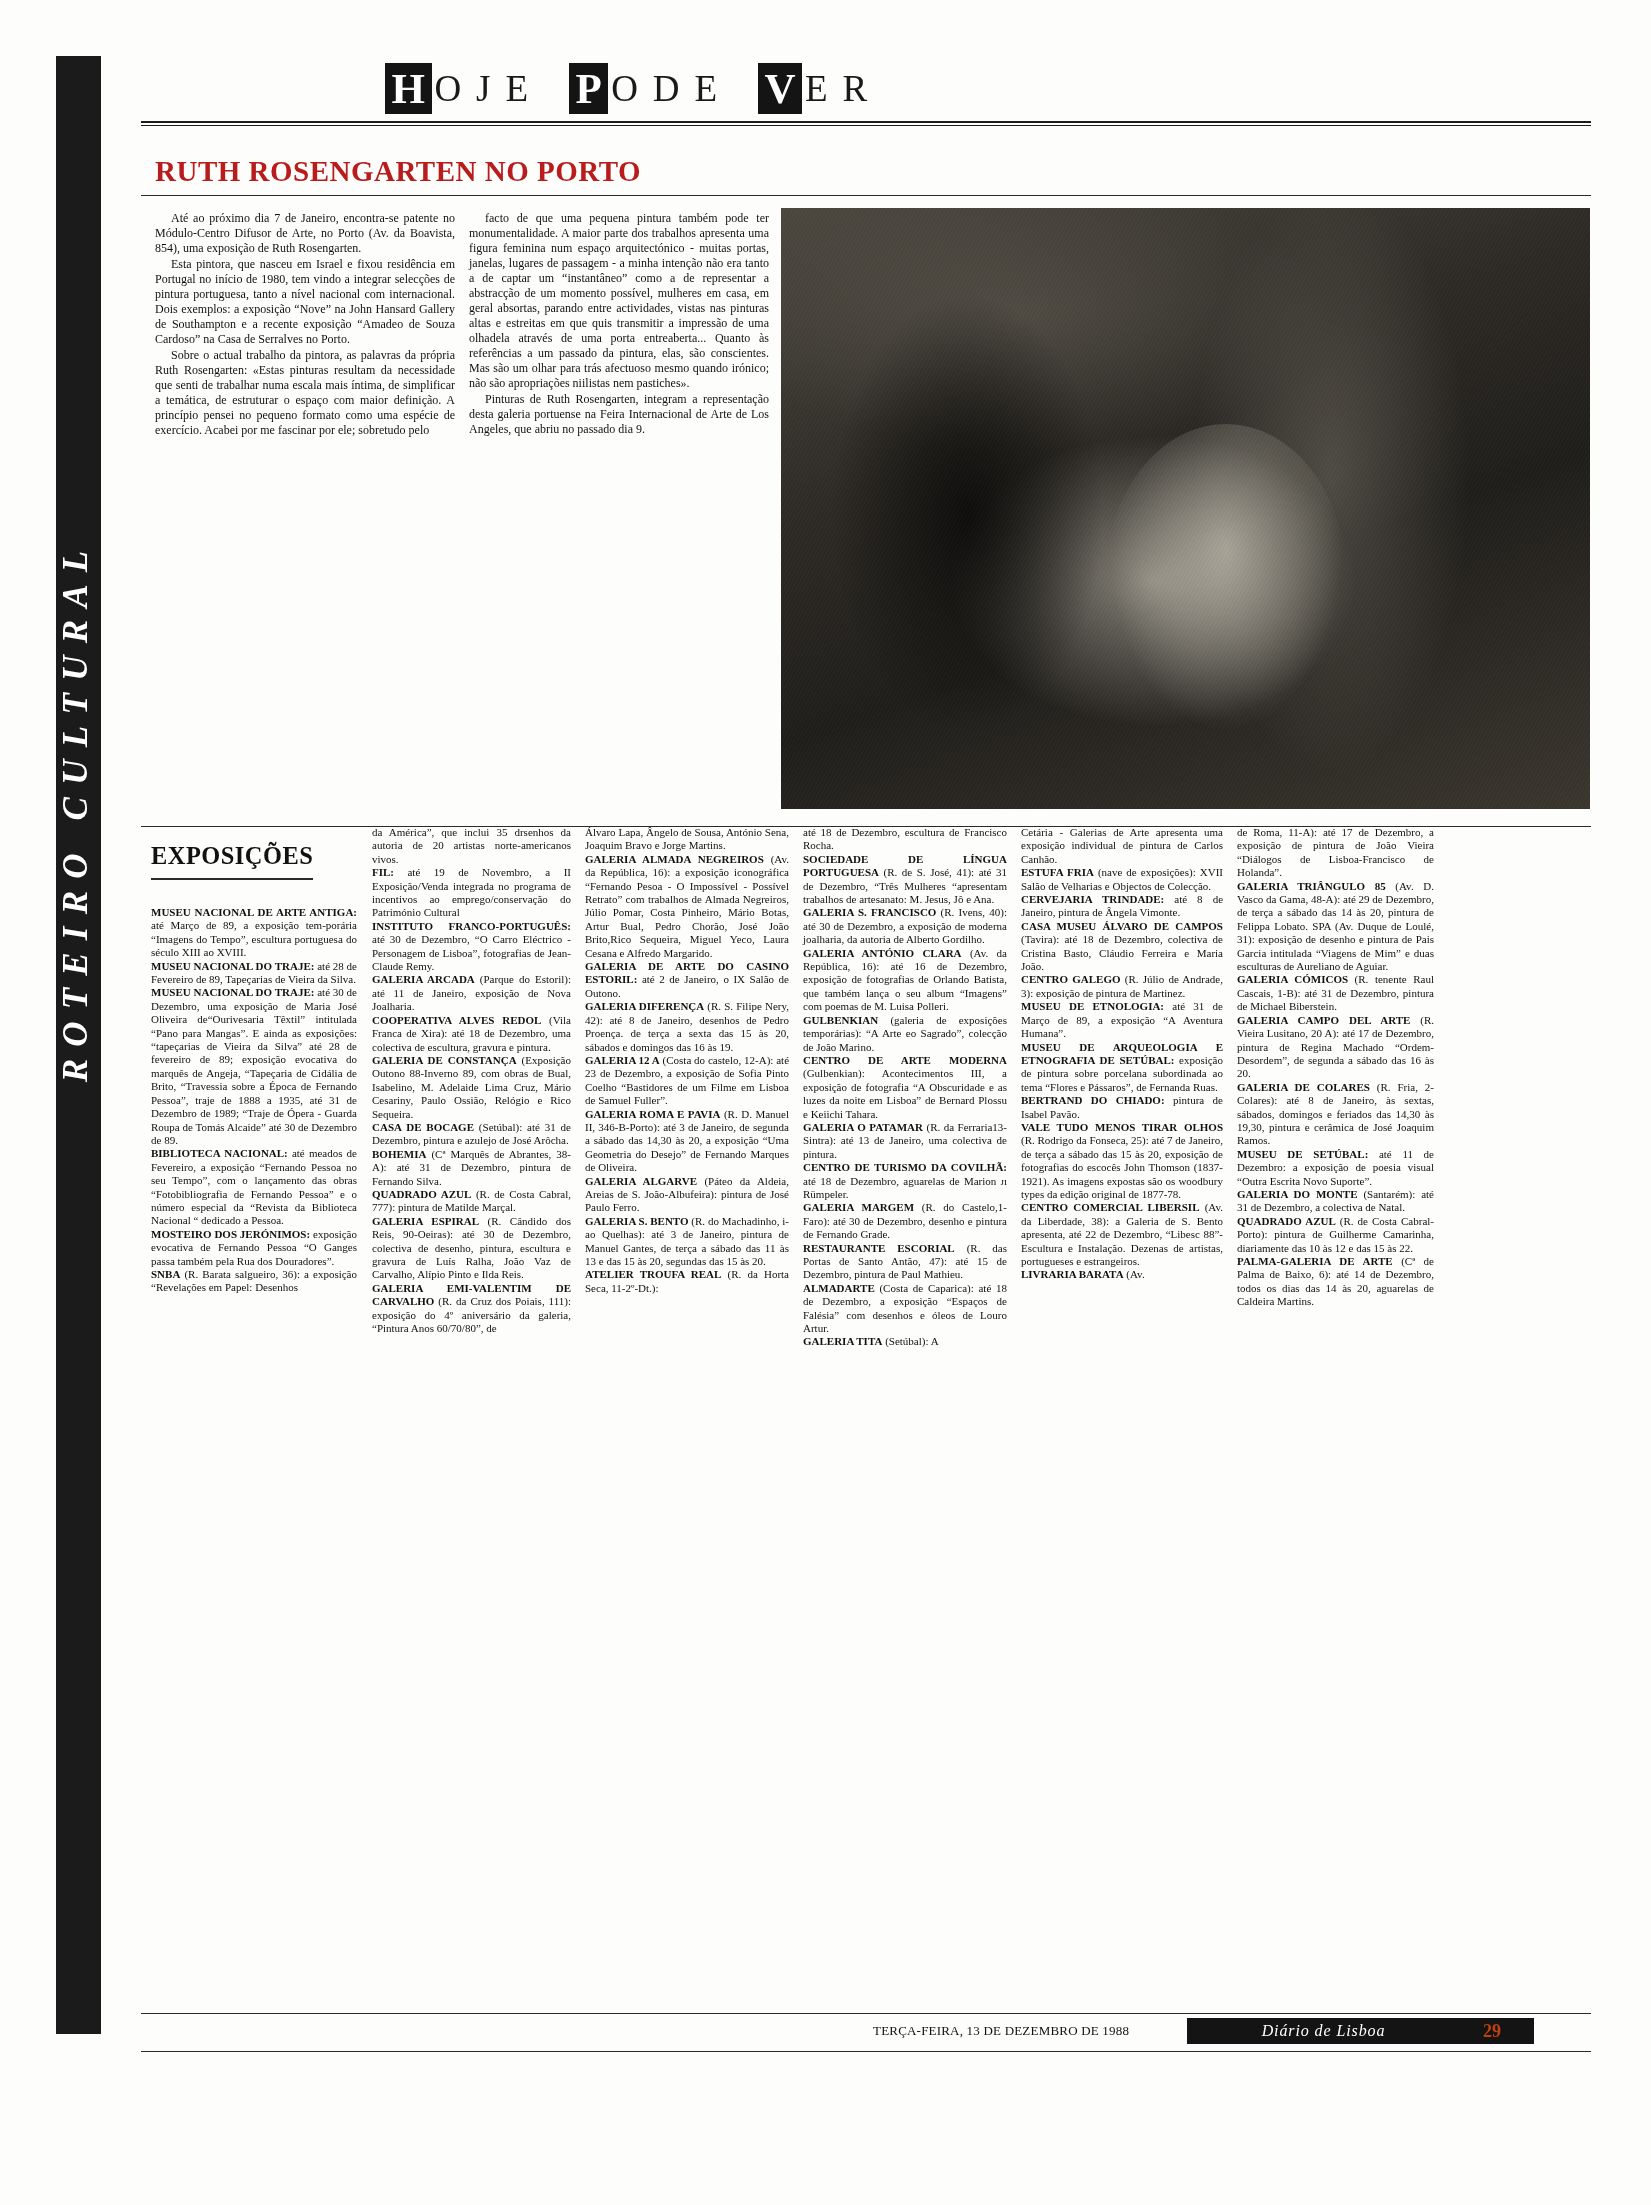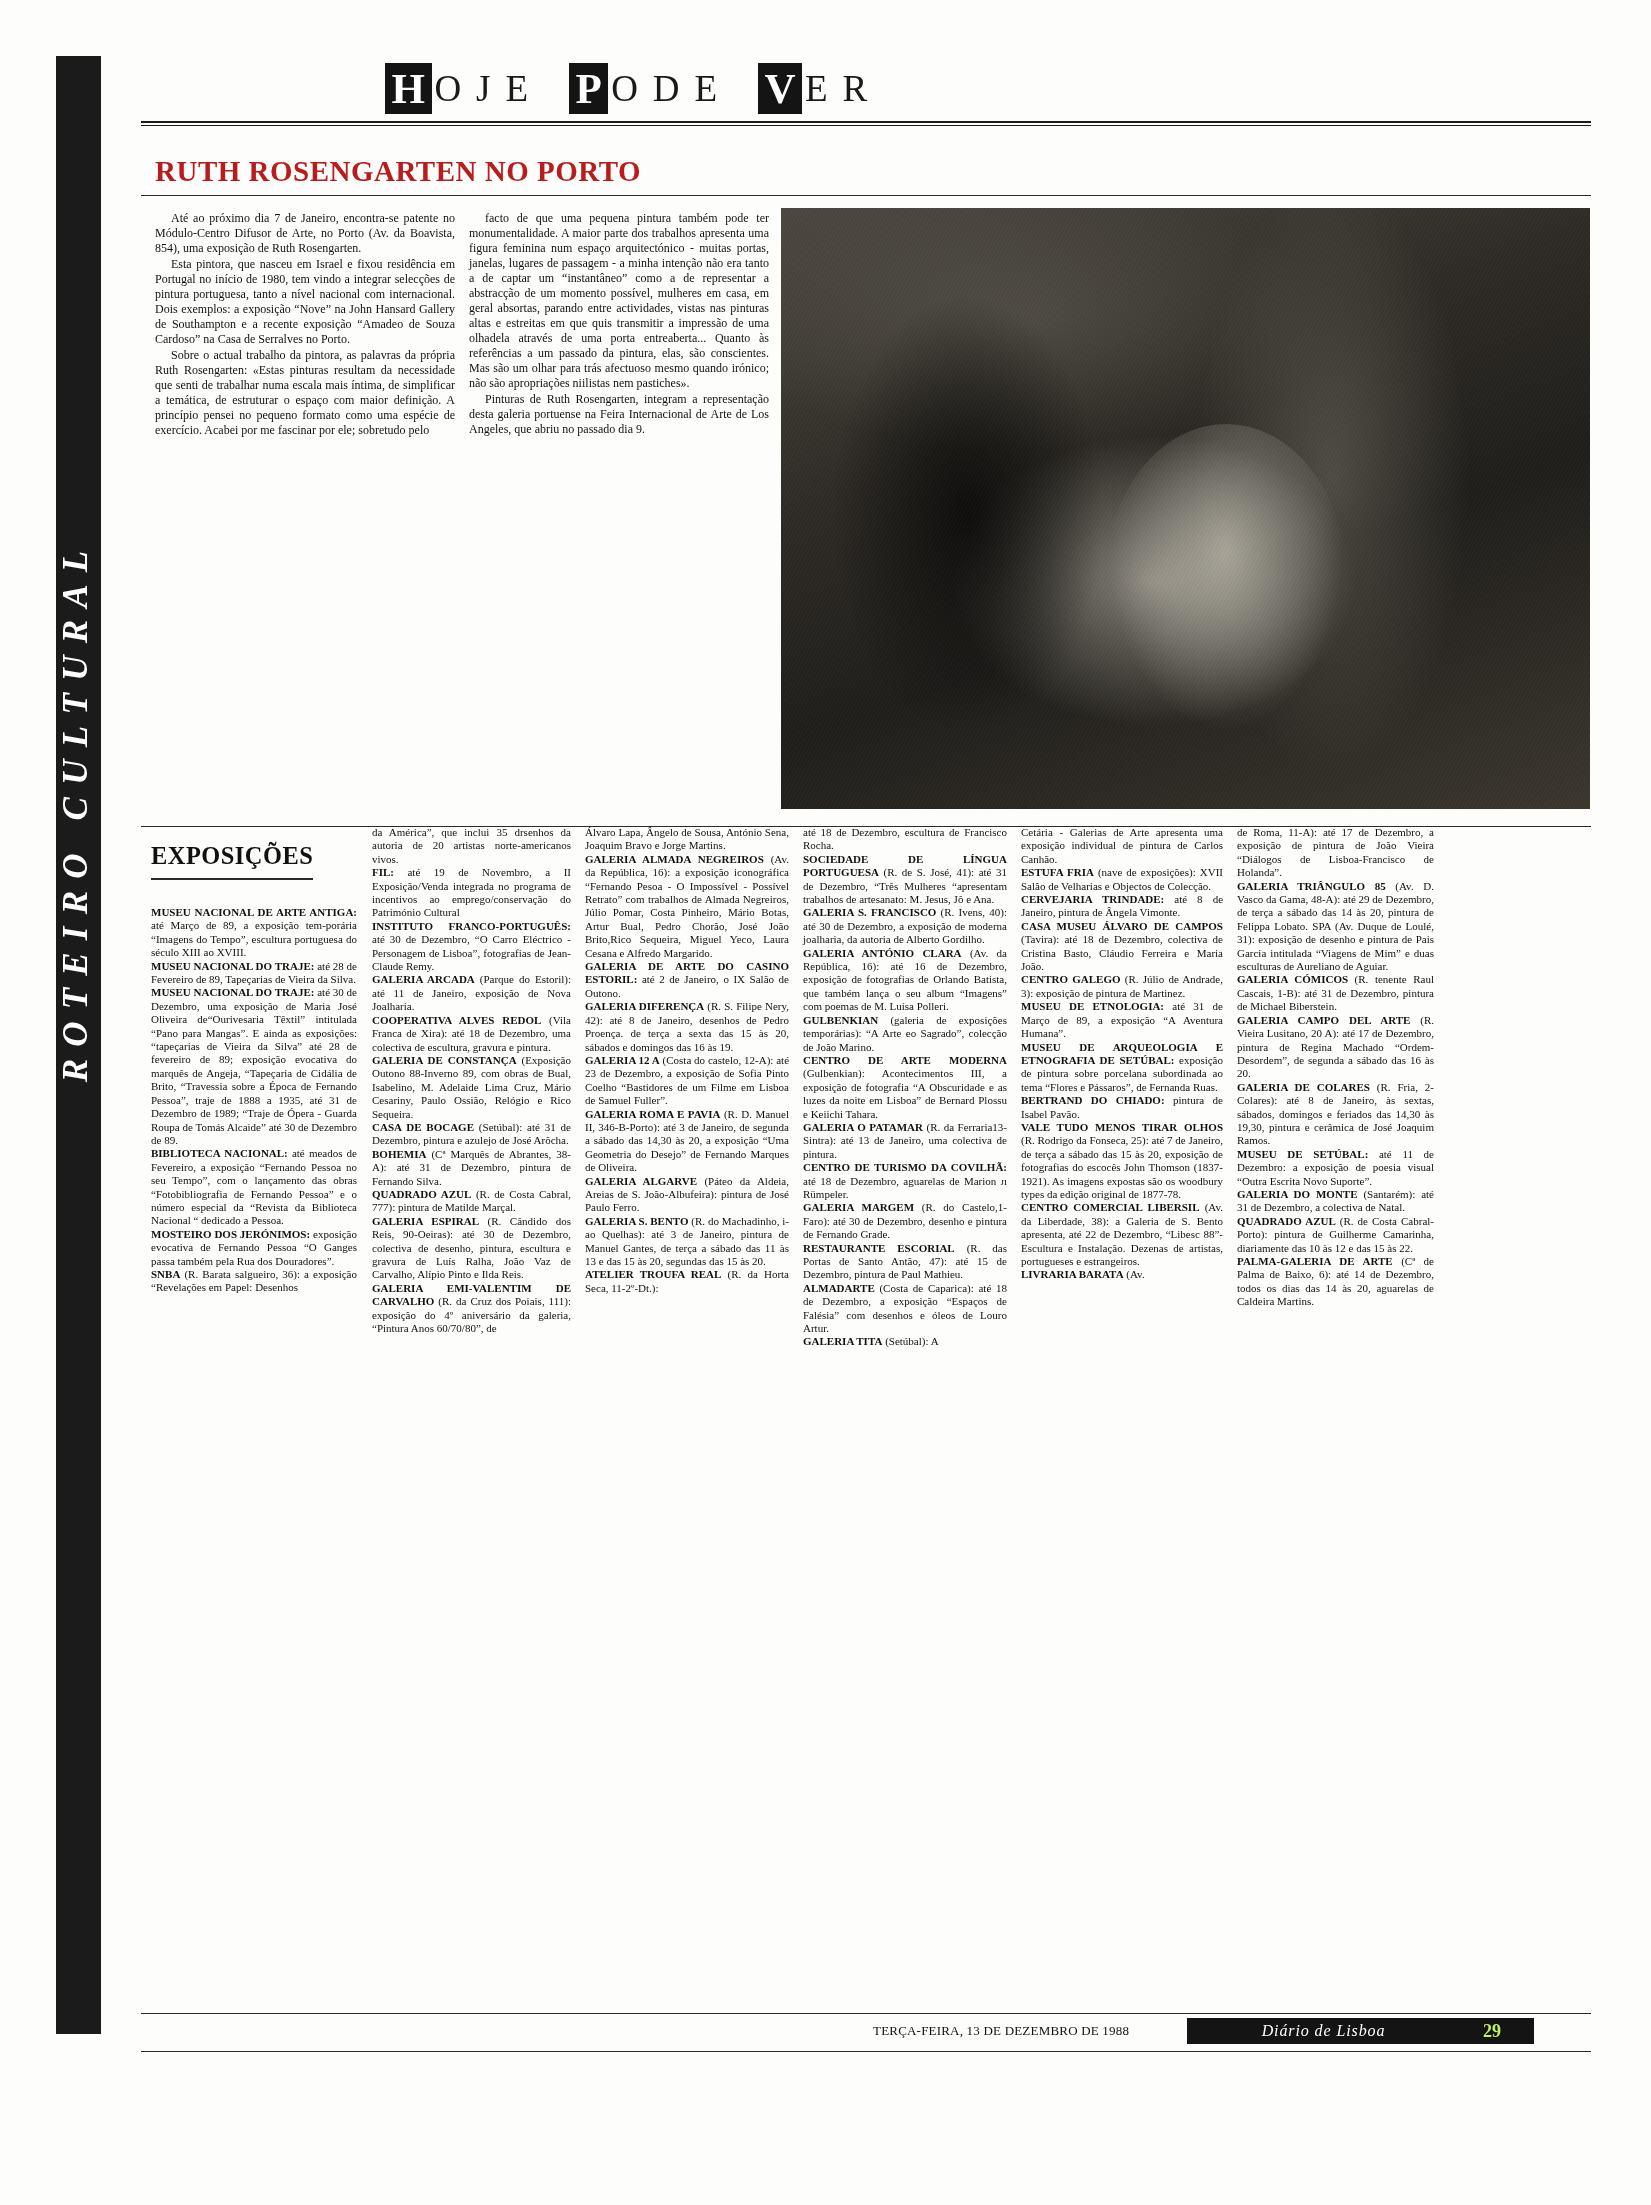--- a/index.html
+++ b/index.html
@@ -65,21 +65,21 @@
   .c2{left:434px; width:204px;}
   .c3{left:652px;width:204px;}
   .c4{left:870px;width:202px;}
   .c5{left:1086px;width:197px;}
 
   
   .foot-rule{position:absolute;left:141px;top:2013px;width:1450px;height:1.4px;background:#2a2a2a;}
   .foot-date{position:absolute;left:873px;top:2023px;font-size:13px;letter-spacing:0.2px;}
   .foot-logo{position:absolute;left:1187px;top:2018px;width:273px;height:26px;background:#141414;
              color:#fff;font-style:italic;font-size:16px;text-align:center;line-height:26px;letter-spacing:0.9px;}
-  .foot-page{position:absolute;left:1450px;top:2018px;width:84px;height:26px;background:#141414;color:#bef264;
+  .foot-page{position:absolute;left:1450px;top:2018px;width:84px;height:26px;background:#141414;color:#c2410c;
              font-size:18px;font-weight:700;text-align:center;line-height:26px;}
   .foot-rule2{position:absolute;left:141px;top:2051px;width:1450px;height:1.4px;background:#2a2a2a;}
 
   
   .noise{position:absolute;inset:0;pointer-events:none;opacity:.05;
     background-image:radial-gradient(circle at 12% 30%, #000 0.2px, transparent 0.5px),
                      radial-gradient(circle at 70% 80%, #000 0.2px, transparent 0.5px),
                      radial-gradient(circle at 45% 10%, #000 0.2px, transparent 0.5px);
     background-size:66px 66px, 89px 89px, 42px 42px;}
 </style>

